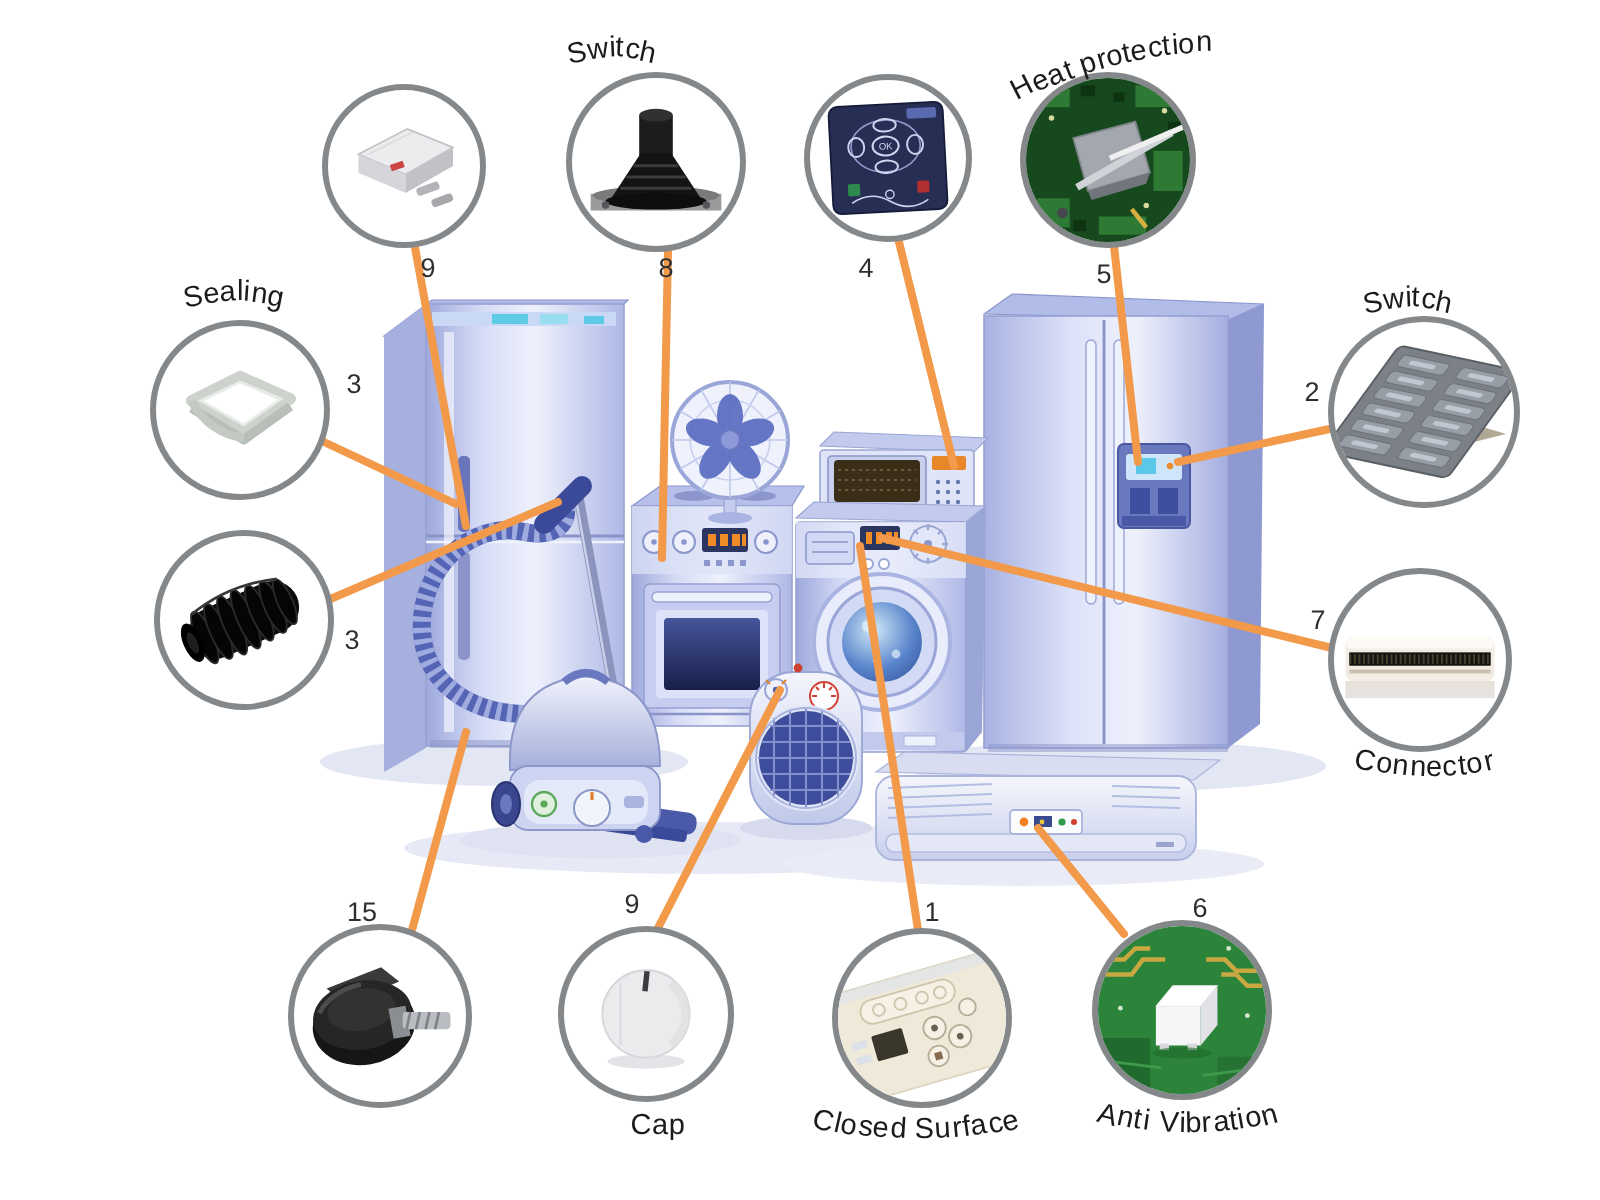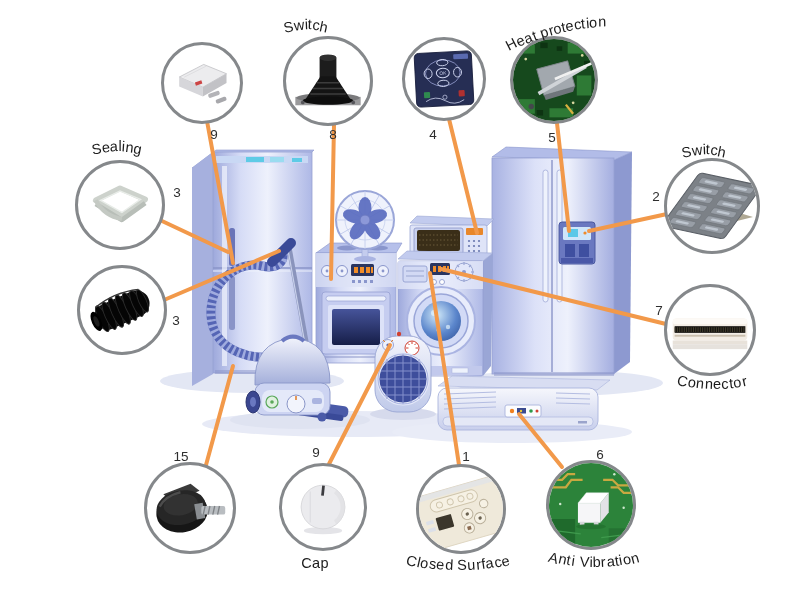--- a/index.html
+++ b/index.html
@@ -557,17 +557,17 @@
 <div class="num" style="left:181px;top:456px">15</div>
 <div class="num" style="left:316px;top:452px">9</div>
 <div class="num" style="left:466px;top:456px">1</div>
 <div class="num" style="left:600px;top:454px">6</div>
 
 <div class="lbl" style="left:117px;top:149px"><span style="display: inline-block; transform: translateY(0px) rotate(-11deg);">S</span><span style="display: inline-block; transform: translateY(-1.67px) rotate(-7.33deg);">e</span><span style="display: inline-block; transform: translateY(-2.67px) rotate(-3.67deg);">a</span><span style="display: inline-block; transform: translateY(-3px) rotate(0deg);">l</span><span style="display: inline-block; transform: translateY(-2.67px) rotate(3.67deg);">i</span><span style="display: inline-block; transform: translateY(-1.67px) rotate(7.33deg);">n</span><span style="display: inline-block; transform: translateY(0px) rotate(11deg);">g</span></div>
 <div class="lbl" style="left:306px;top:27px"><span style="display: inline-block; transform: translateY(0px) rotate(-12deg);">S</span><span style="display: inline-block; transform: translateY(-1.92px) rotate(-7.2deg);">w</span><span style="display: inline-block; transform: translateY(-2.88px) rotate(-2.4deg);">i</span><span style="display: inline-block; transform: translateY(-2.88px) rotate(2.4deg);">t</span><span style="display: inline-block; transform: translateY(-1.92px) rotate(7.2deg);">c</span><span style="display: inline-block; transform: translateY(0px) rotate(12deg);">h</span></div>
 <div class="lbl rot-heat" style="left:556px;top:33px"><span style="display: inline-block; transform: translateY(0px) rotate(-13deg);">H</span><span style="display: inline-block; transform: translateY(-1.06px) rotate(-11.14deg);">e</span><span style="display: inline-block; transform: translateY(-1.96px) rotate(-9.29deg);">a</span><span style="display: inline-block; transform: translateY(-2.69px) rotate(-7.43deg);">t</span><span style="display: inline-block; transform: translateY(-3.27px) rotate(-5.57deg);">&nbsp;</span><span style="display: inline-block; transform: translateY(-3.67px) rotate(-3.71deg);">p</span><span style="display: inline-block; transform: translateY(-3.92px) rotate(-1.86deg);">r</span><span style="display: inline-block; transform: translateY(-4px) rotate(0deg);">o</span><span style="display: inline-block; transform: translateY(-3.92px) rotate(1.86deg);">t</span><span style="display: inline-block; transform: translateY(-3.67px) rotate(3.71deg);">e</span><span style="display: inline-block; transform: translateY(-3.27px) rotate(5.57deg);">c</span><span style="display: inline-block; transform: translateY(-2.69px) rotate(7.43deg);">t</span><span style="display: inline-block; transform: translateY(-1.96px) rotate(9.29deg);">i</span><span style="display: inline-block; transform: translateY(-1.06px) rotate(11.14deg);">o</span><span style="display: inline-block; transform: translateY(0px) rotate(13deg);">n</span></div>
 <div class="lbl" style="left:704px;top:152px"><span style="display: inline-block; transform: translateY(0px) rotate(-12deg);">S</span><span style="display: inline-block; transform: translateY(-1.92px) rotate(-7.2deg);">w</span><span style="display: inline-block; transform: translateY(-2.88px) rotate(-2.4deg);">i</span><span style="display: inline-block; transform: translateY(-2.88px) rotate(2.4deg);">t</span><span style="display: inline-block; transform: translateY(-1.92px) rotate(7.2deg);">c</span><span style="display: inline-block; transform: translateY(0px) rotate(12deg);">h</span></div>
 <div class="lbl" style="left:712px;top:381px"><span style="display: inline-block; transform: translateY(0px) rotate(13deg);">C</span><span style="display: inline-block; transform: translateY(1.31px) rotate(9.75deg);">o</span><span style="display: inline-block; transform: translateY(2.25px) rotate(6.5deg);">n</span><span style="display: inline-block; transform: translateY(2.81px) rotate(3.25deg);">n</span><span style="display: inline-block; transform: translateY(3px) rotate(0deg);">e</span><span style="display: inline-block; transform: translateY(2.81px) rotate(-3.25deg);">c</span><span style="display: inline-block; transform: translateY(2.25px) rotate(-6.5deg);">t</span><span style="display: inline-block; transform: translateY(1.31px) rotate(-9.75deg);">o</span><span style="display: inline-block; transform: translateY(0px) rotate(-13deg);">r</span></div>
-<div class="lbl" style="left:315px;top:563px">Cap</div>
+<div class="lbl" style="left:329px;top:563px">Cap</div>
 <div class="lbl" style="left:458px;top:561px"><span style="display: inline-block; transform: translateY(0px) rotate(15deg);">C</span><span style="display: inline-block; transform: translateY(1.14px) rotate(12.69deg);">l</span><span style="display: inline-block; transform: translateY(2.08px) rotate(10.38deg);">o</span><span style="display: inline-block; transform: translateY(2.84px) rotate(8.08deg);">s</span><span style="display: inline-block; transform: translateY(3.41px) rotate(5.77deg);">e</span><span style="display: inline-block; transform: translateY(3.79px) rotate(3.46deg);">d</span><span style="display: inline-block; transform: translateY(3.98px) rotate(1.15deg);">&nbsp;</span><span style="display: inline-block; transform: translateY(3.98px) rotate(-1.15deg);">S</span><span style="display: inline-block; transform: translateY(3.79px) rotate(-3.46deg);">u</span><span style="display: inline-block; transform: translateY(3.41px) rotate(-5.77deg);">r</span><span style="display: inline-block; transform: translateY(2.84px) rotate(-8.08deg);">f</span><span style="display: inline-block; transform: translateY(2.08px) rotate(-10.38deg);">a</span><span style="display: inline-block; transform: translateY(1.14px) rotate(-12.69deg);">c</span><span style="display: inline-block; transform: translateY(0px) rotate(-15deg);">e</span></div>
 <div class="lbl" style="left:594px;top:558px"><span style="display: inline-block; transform: translateY(0px) rotate(15deg);">A</span><span style="display: inline-block; transform: translateY(1.14px) rotate(12.69deg);">n</span><span style="display: inline-block; transform: translateY(2.08px) rotate(10.38deg);">t</span><span style="display: inline-block; transform: translateY(2.84px) rotate(8.08deg);">i</span><span style="display: inline-block; transform: translateY(3.41px) rotate(5.77deg);">&nbsp;</span><span style="display: inline-block; transform: translateY(3.79px) rotate(3.46deg);">V</span><span style="display: inline-block; transform: translateY(3.98px) rotate(1.15deg);">i</span><span style="display: inline-block; transform: translateY(3.98px) rotate(-1.15deg);">b</span><span style="display: inline-block; transform: translateY(3.79px) rotate(-3.46deg);">r</span><span style="display: inline-block; transform: translateY(3.41px) rotate(-5.77deg);">a</span><span style="display: inline-block; transform: translateY(2.84px) rotate(-8.08deg);">t</span><span style="display: inline-block; transform: translateY(2.08px) rotate(-10.38deg);">i</span><span style="display: inline-block; transform: translateY(1.14px) rotate(-12.69deg);">o</span><span style="display: inline-block; transform: translateY(0px) rotate(-15deg);">n</span></div>
 
 </div>
 
 </body></html>

